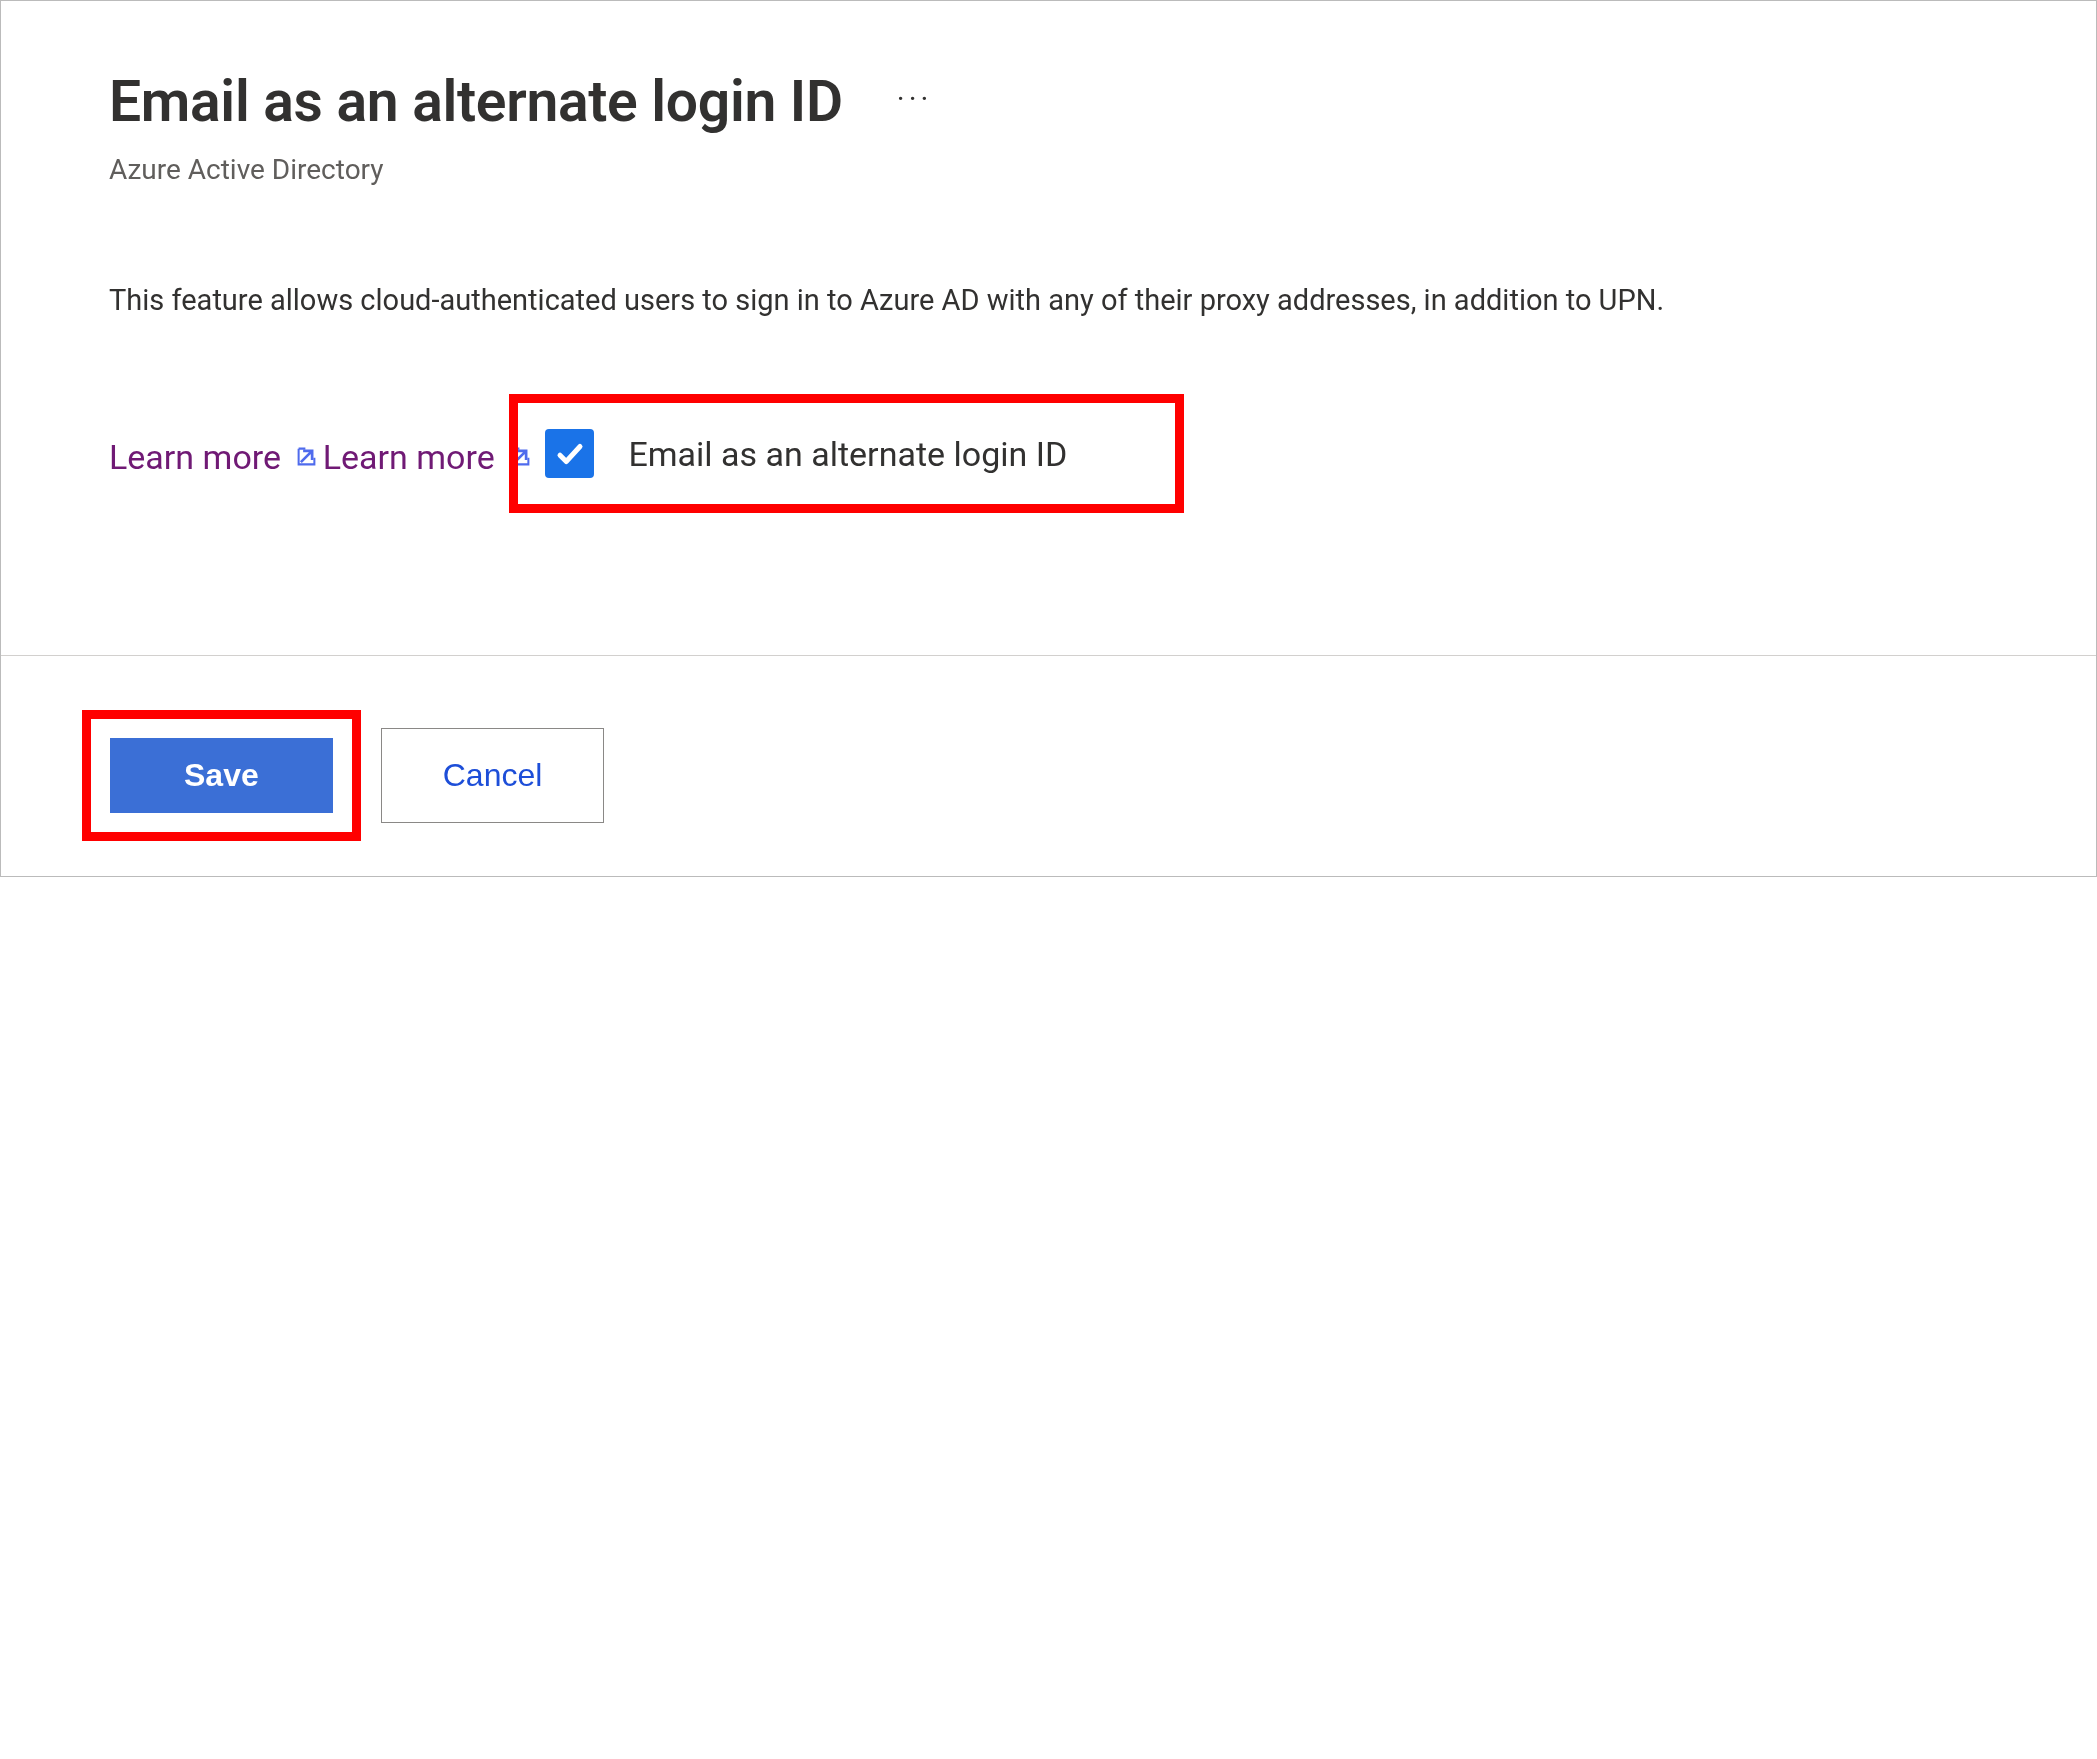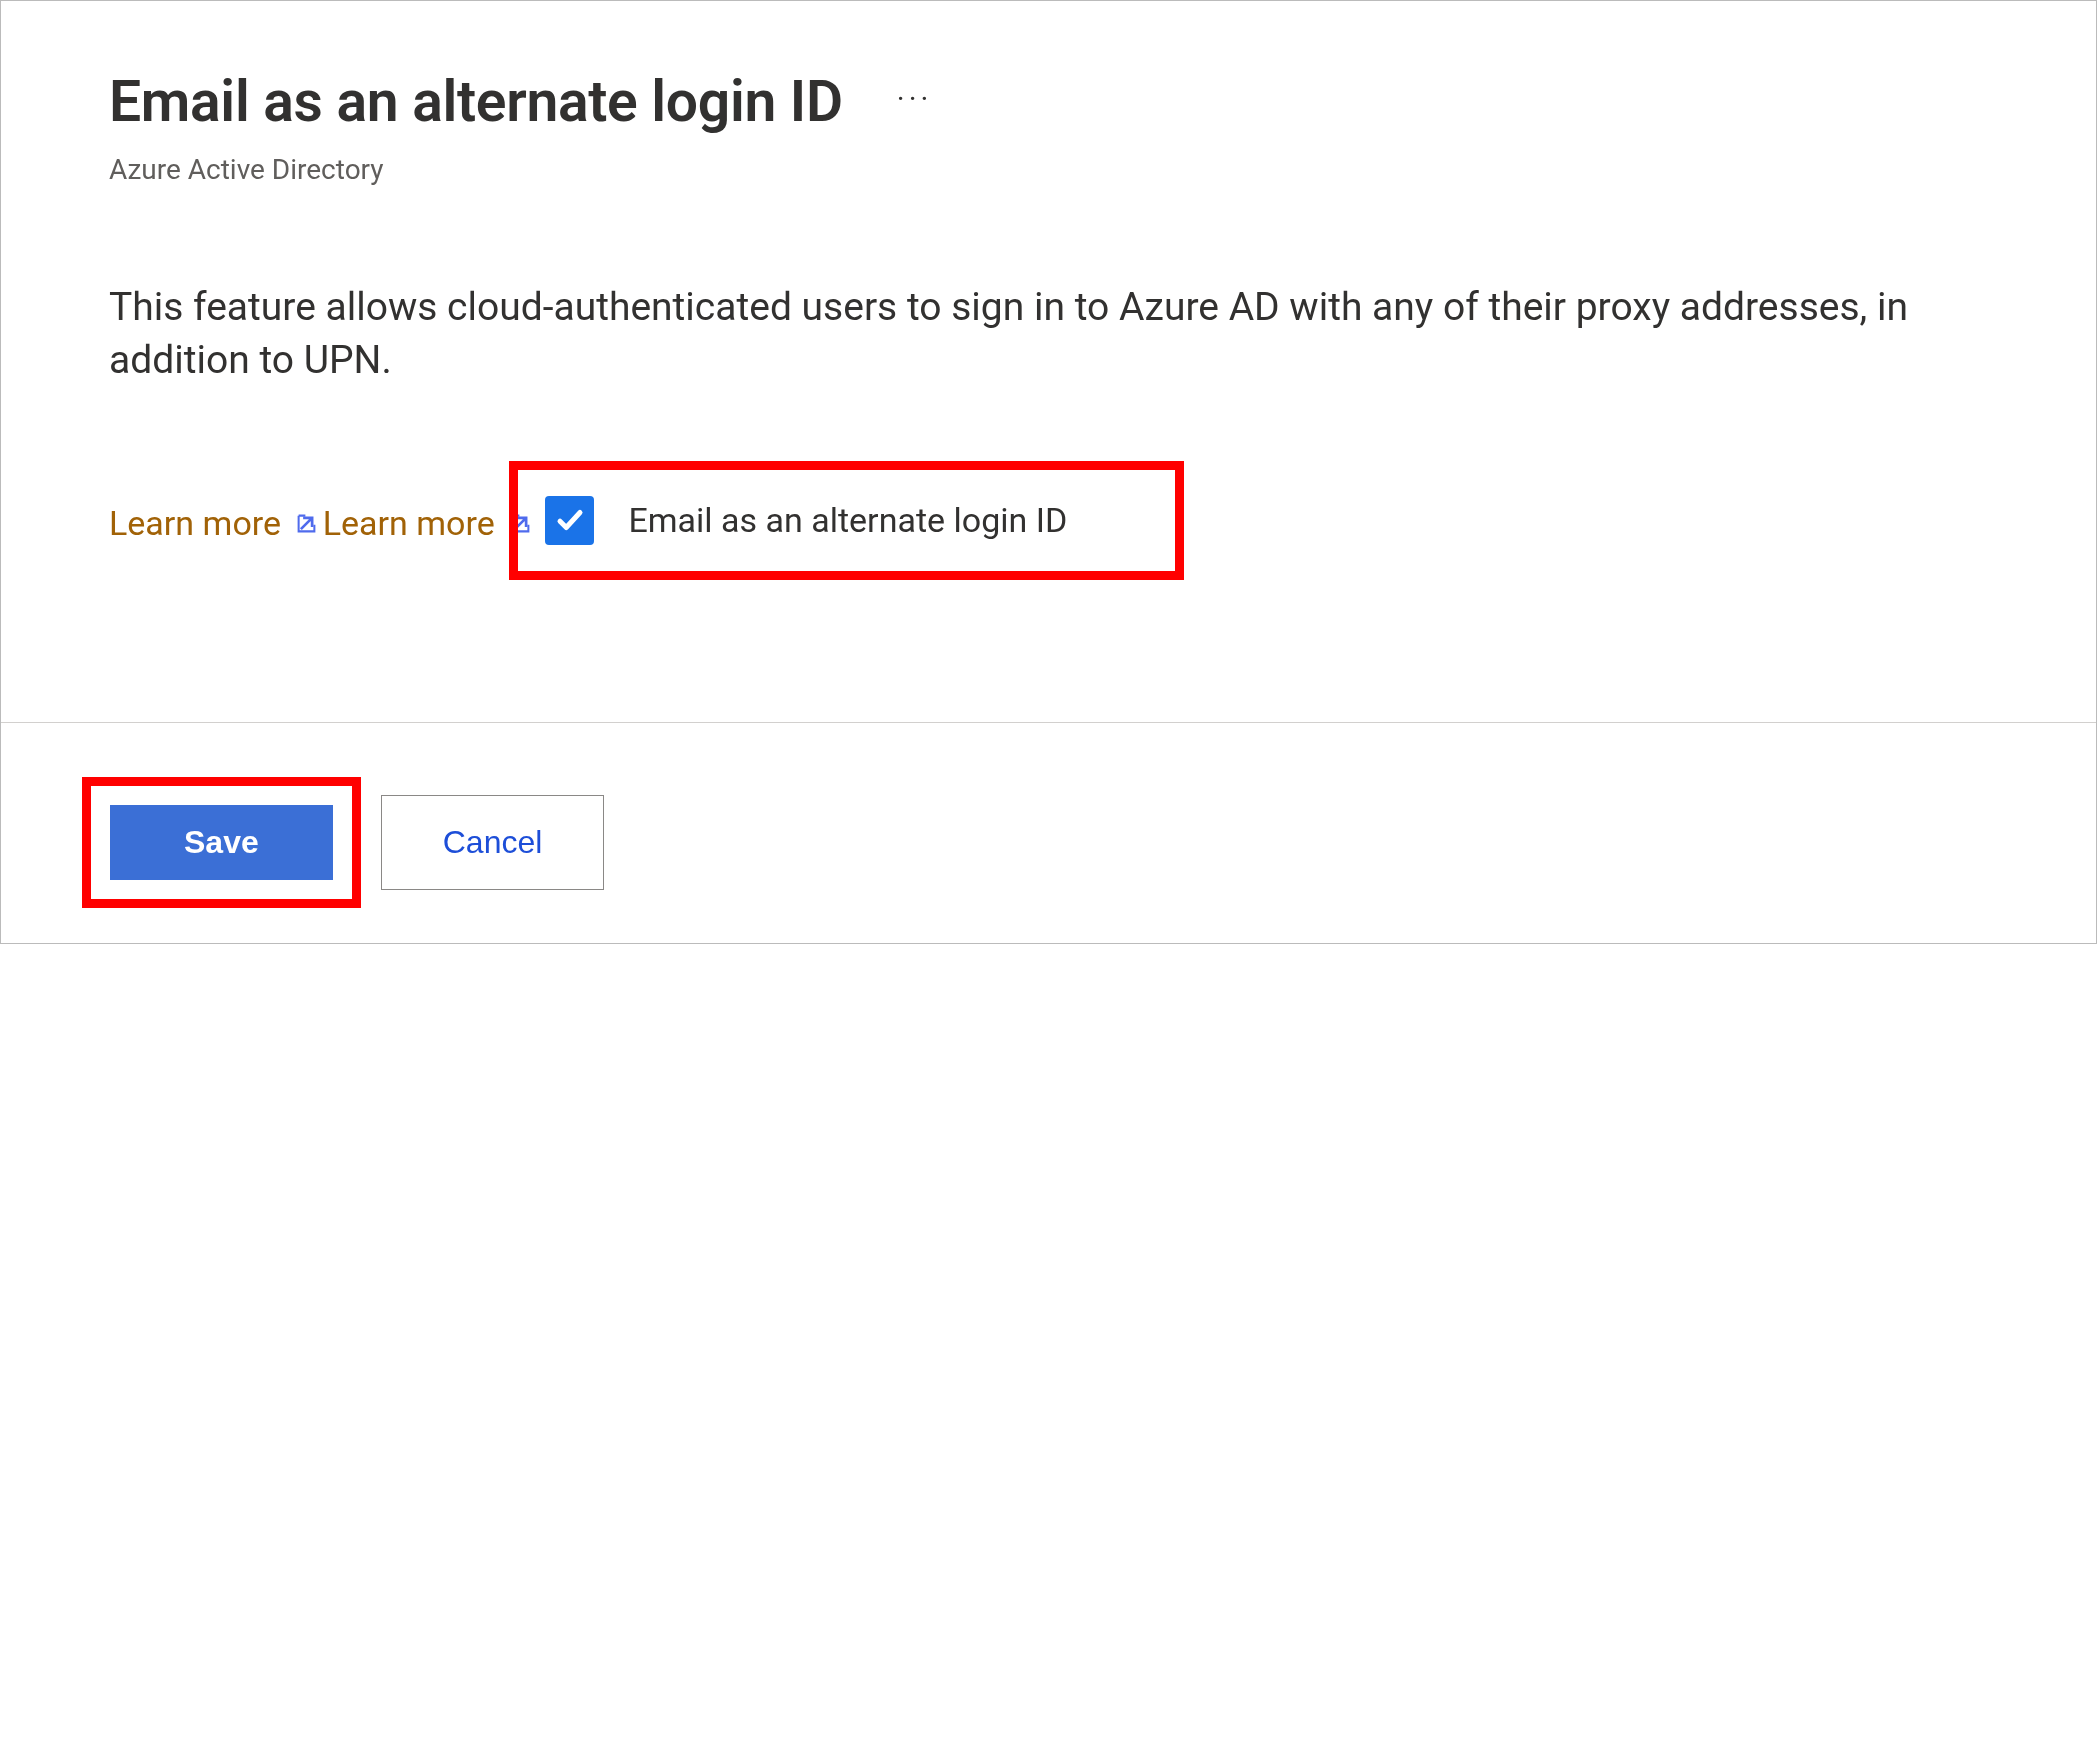--- a/index.html
+++ b/index.html
@@ -39,36 +39,36 @@
       letter-spacing: 4px;
       padding-bottom: 5.4px;
       cursor: pointer;
     }
     .subtitle {
       font-size: 28px;
       color: #605e5c;
       margin-top: 16px;
     }
     .description {
-      font-size: 39px;
+      font-size: 29px;
       color: #323130;
       line-height: 1.35;
       margin-top: 95px;
     }
     .description2 {
       font-size: 39px;
       color: #323130;
       line-height: 1.35;
       margin-top: 156px;
     }
     .learn-more-link {
       display: inline-flex;
       align-items: center;
       gap: 12px;
-      color: #a16207;
+      color: #701a75;
       font-size: 34px;
       text-decoration: none;
       margin-top: 20px;
       cursor: pointer;
     }
     .ext-link-icon {
       width: 27px;
       height: 27px;
       stroke: #4f6bed;
       stroke-width: 2.4;

